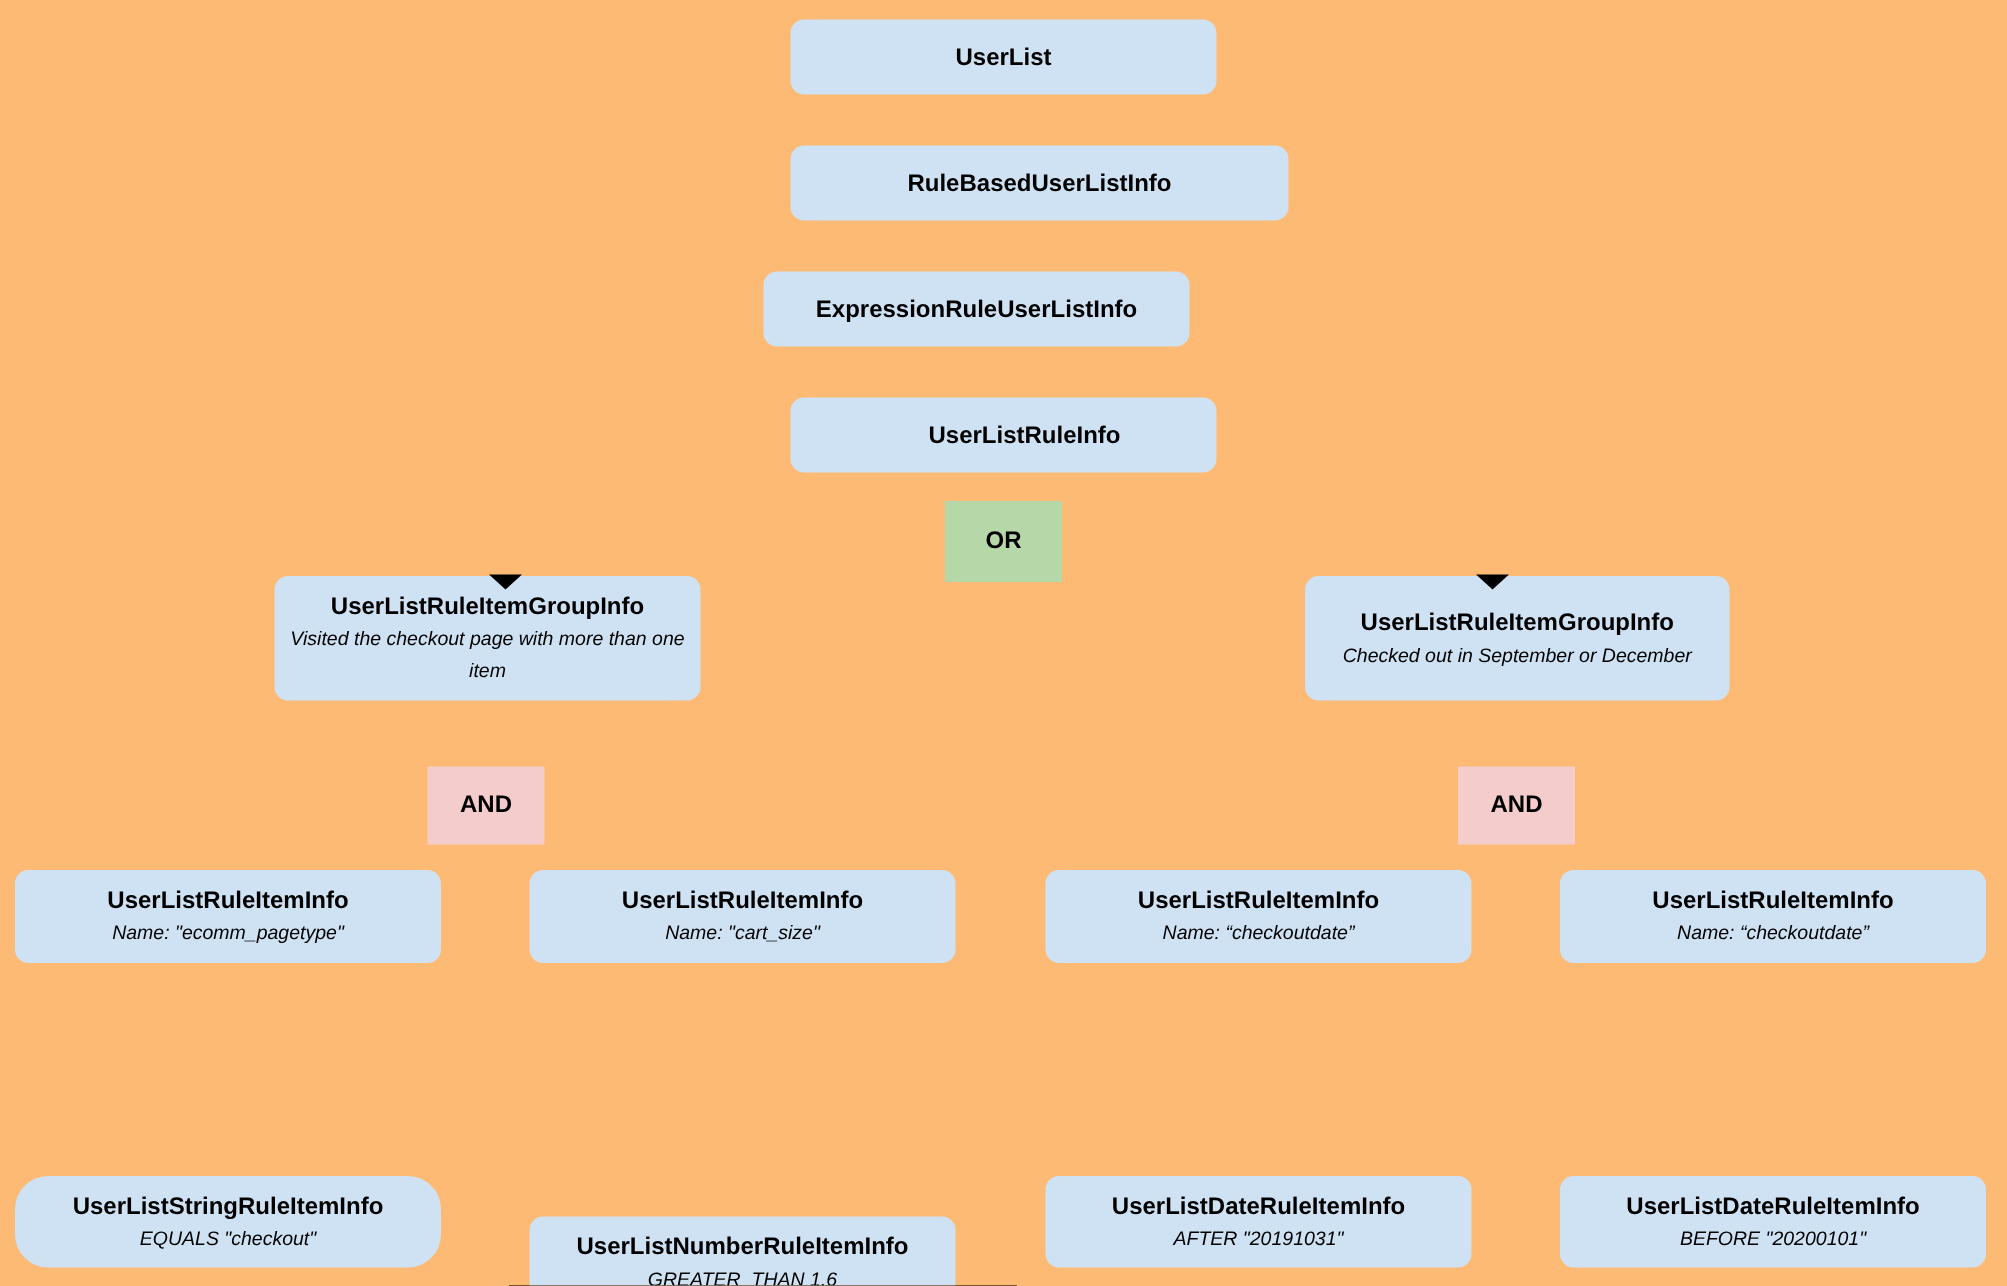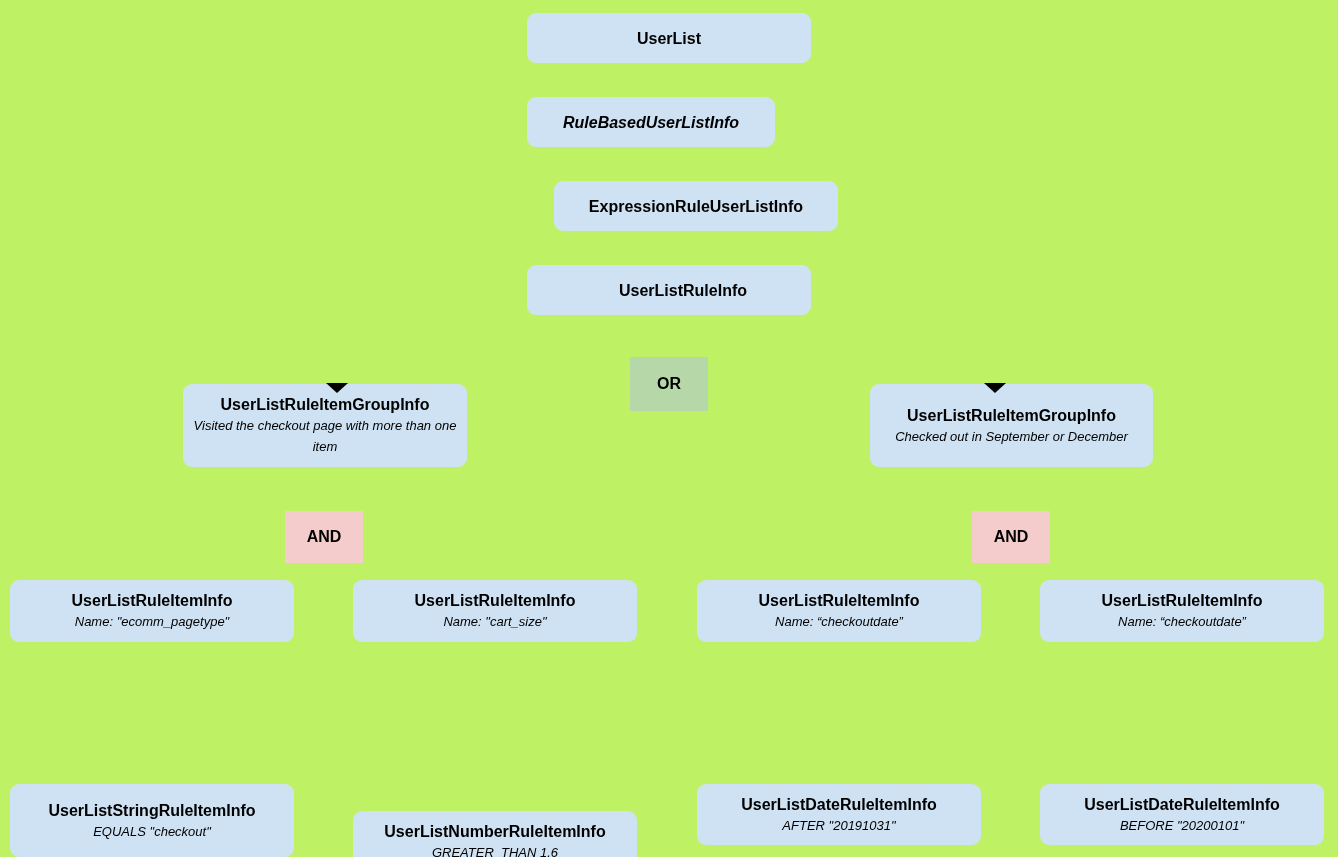--- a/index.html
+++ b/index.html
@@ -4,21 +4,21 @@
 <style>
   html, body {
     margin: 0;
     padding: 0;
     background: #000000;
   }
   .canvas {
     position: relative;
     width: 1338px;
     height: 857px;
-    background: #bef264;
+    background: #fdba74;
     overflow: hidden;
     font-family: "Liberation Sans", sans-serif;
     color: #000000;
   }
   .node {
     position: absolute;
     display: flex;
     flex-direction: column;
     justify-content: center;
     align-items: center;
@@ -51,33 +51,33 @@
     position: absolute;
     width: 0;
     height: 0;
     border-left: 11px solid transparent;
     border-right: 11px solid transparent;
     border-top: 10px solid #000000;
   }
 
   
   .n-userList       { left: 527px; top: 13px;  width: 284px; height: 50px; }
-  .n-ruleBased      { left: 527px; top: 97px;  width: 248px; height: 50px; font-style: italic; }
-  .n-expressionRule { left: 554px; top: 181px; width: 284px; height: 50px; }
+  .n-ruleBased      { left: 527px; top: 97px;  width: 332px; height: 50px; }
+  .n-expressionRule { left: 509px; top: 181px; width: 284px; height: 50px; }
   .n-userListRule   { left: 527px; top: 265px; width: 284px; height: 50px; padding-left: 36px; }
-  .n-or             { left: 630px; top: 357px; width: 78px;  height: 54px; }
+  .n-or             { left: 630px; top: 334px; width: 78px;  height: 54px; }
   .n-groupLeft      { left: 183px; top: 384px; width: 284px; height: 83px; }
   .n-groupRight     { left: 870px; top: 384px; width: 283px; height: 83px; }
   .n-andLeft        { left: 285px; top: 511px; width: 78px;  height: 52px; }
   .n-andRight       { left: 972px; top: 511px; width: 78px;  height: 52px; }
   .n-item1          { left: 10px;   top: 580px; width: 284px; height: 62px; }
   .n-item2          { left: 353px;  top: 580px; width: 284px; height: 62px; }
   .n-item3          { left: 697px;  top: 580px; width: 284px; height: 62px; }
   .n-item4          { left: 1040px; top: 580px; width: 284px; height: 62px; }
-  .n-leaf1          { left: 10px;   top: 784px; width: 284px; height: 73px; }
+  .n-leaf1          { left: 10px;   top: 784px; width: 284px; height: 61px; border-radius: 22px; }
   .n-leaf2          { left: 353px;  top: 784px; width: 284px; height: 61px; margin-top: 27px; }
   .n-leaf3          { left: 697px;  top: 784px; width: 284px; height: 61px; }
   .n-leaf4          { left: 1040px; top: 784px; width: 284px; height: 61px; }
   .ah-left  { left: 326px; top: 383px; }
   .ah-right { left: 984px; top: 383px; }
 </style>
 </head>
 <body>
 
 <div class="canvas">

